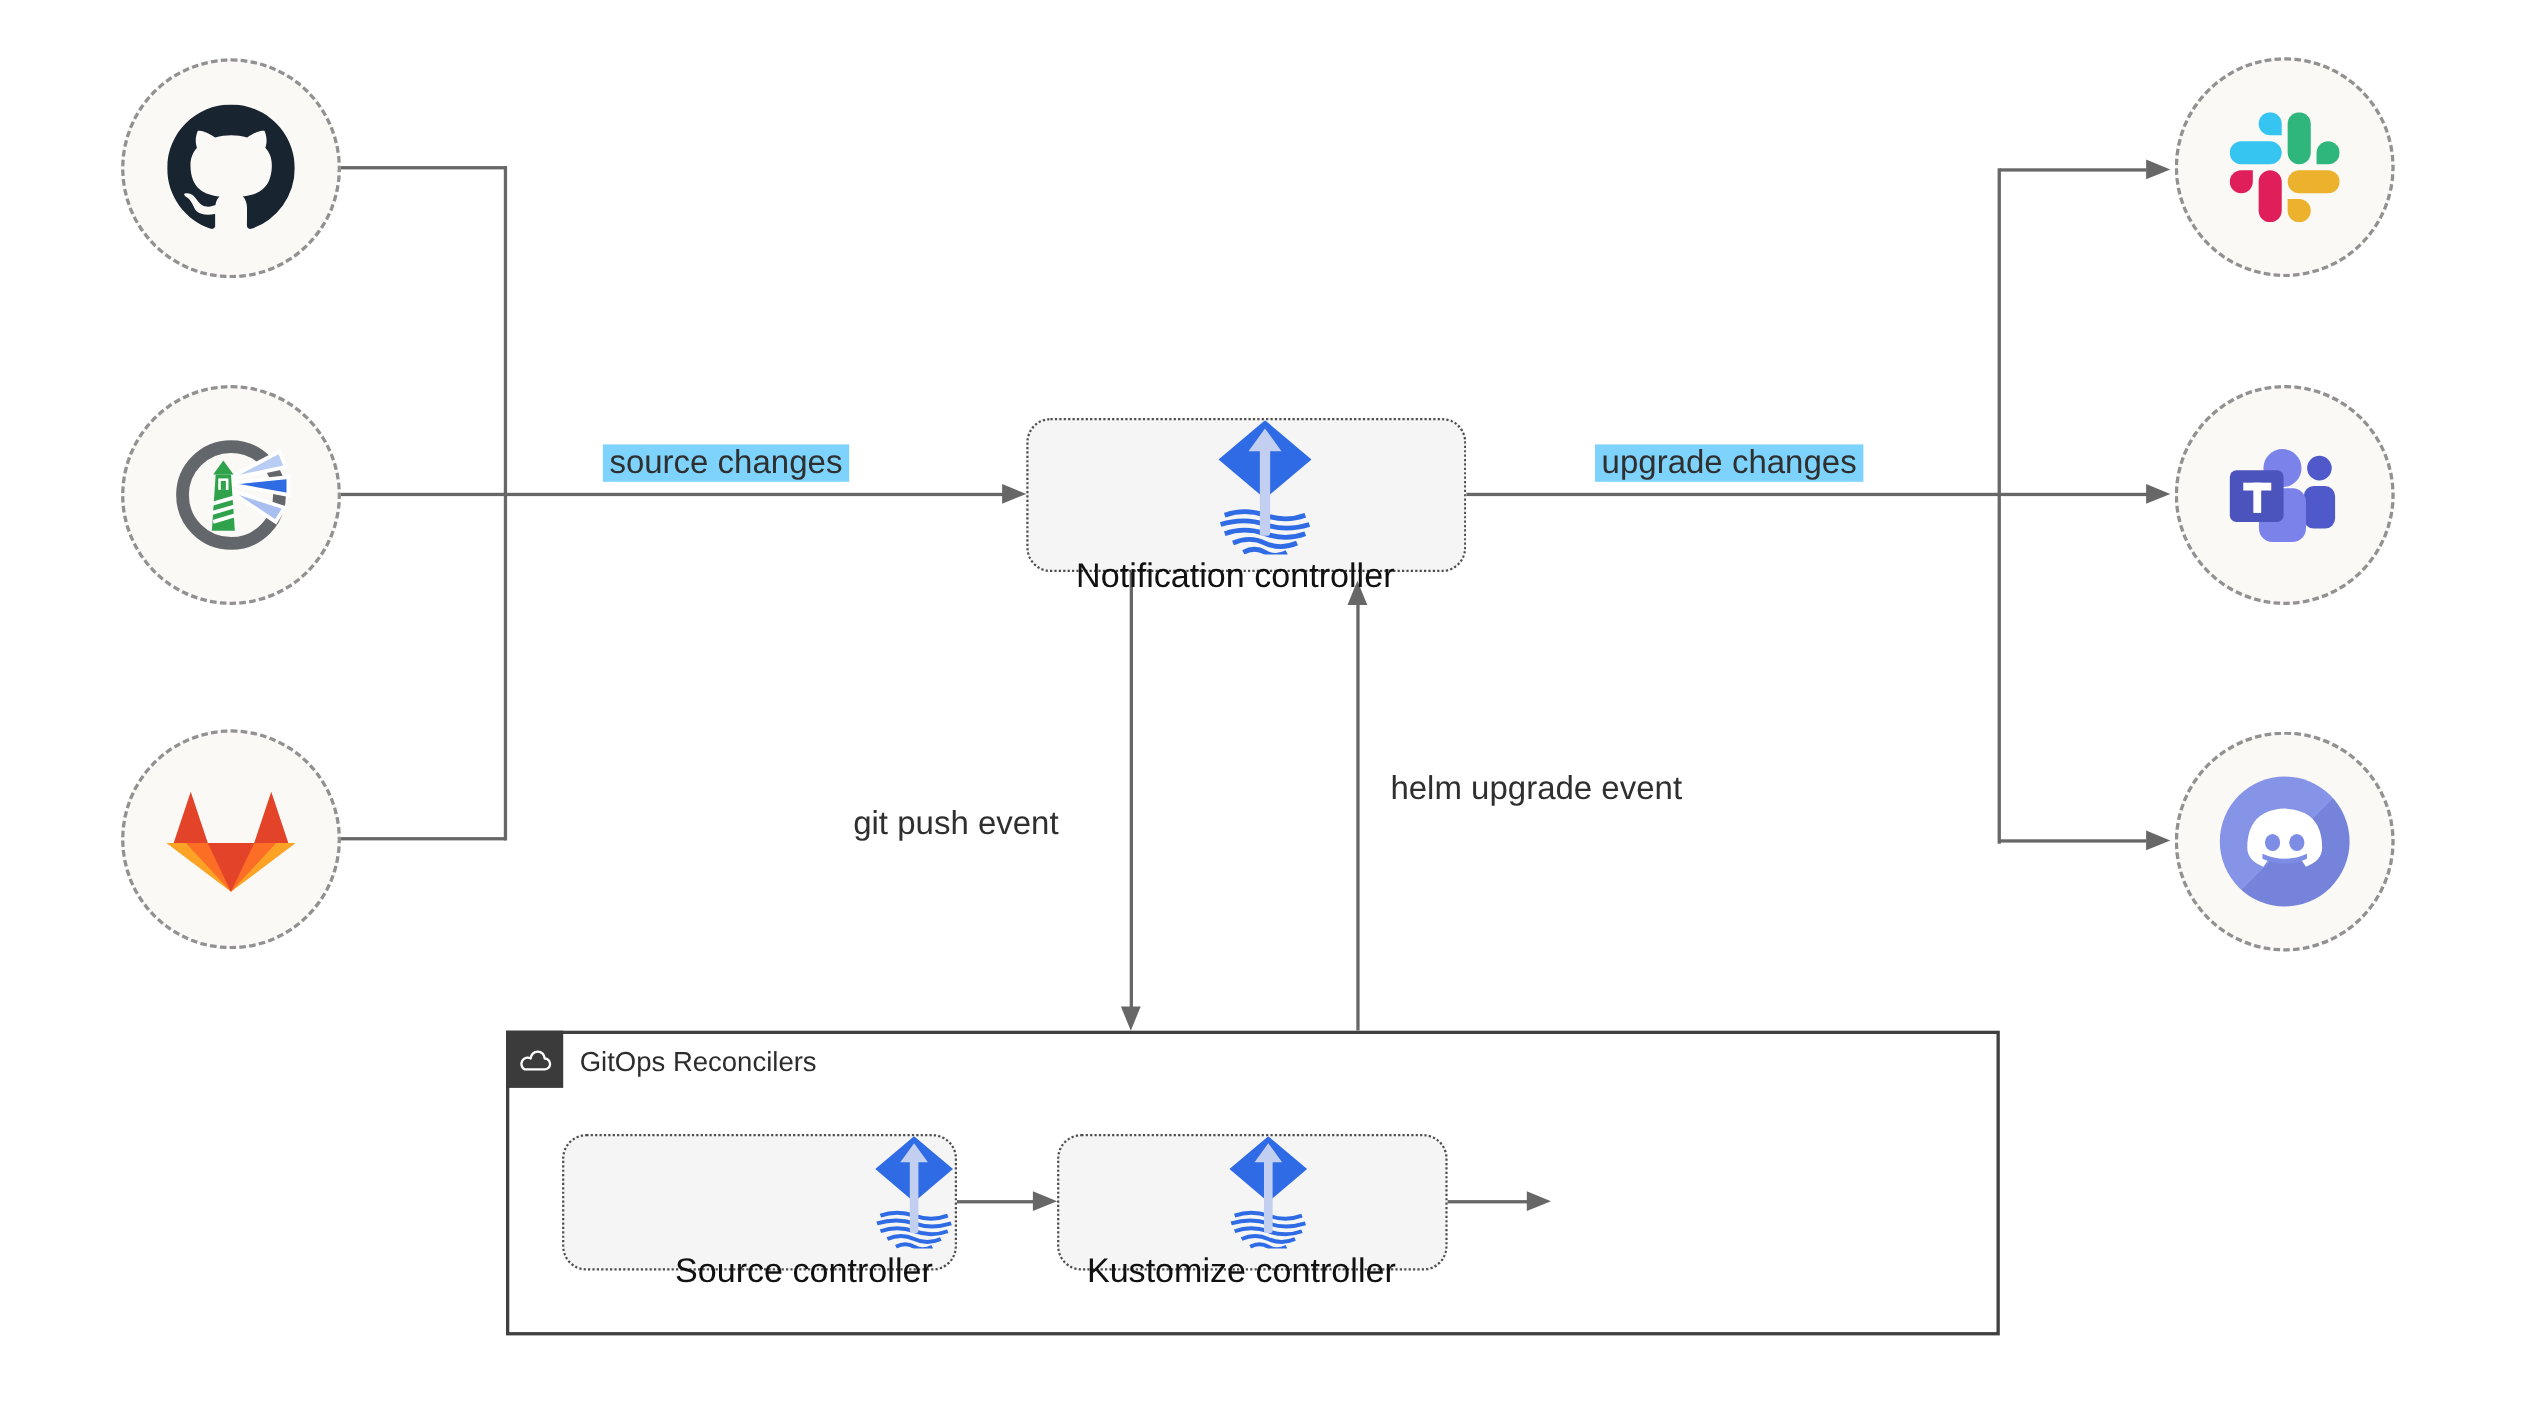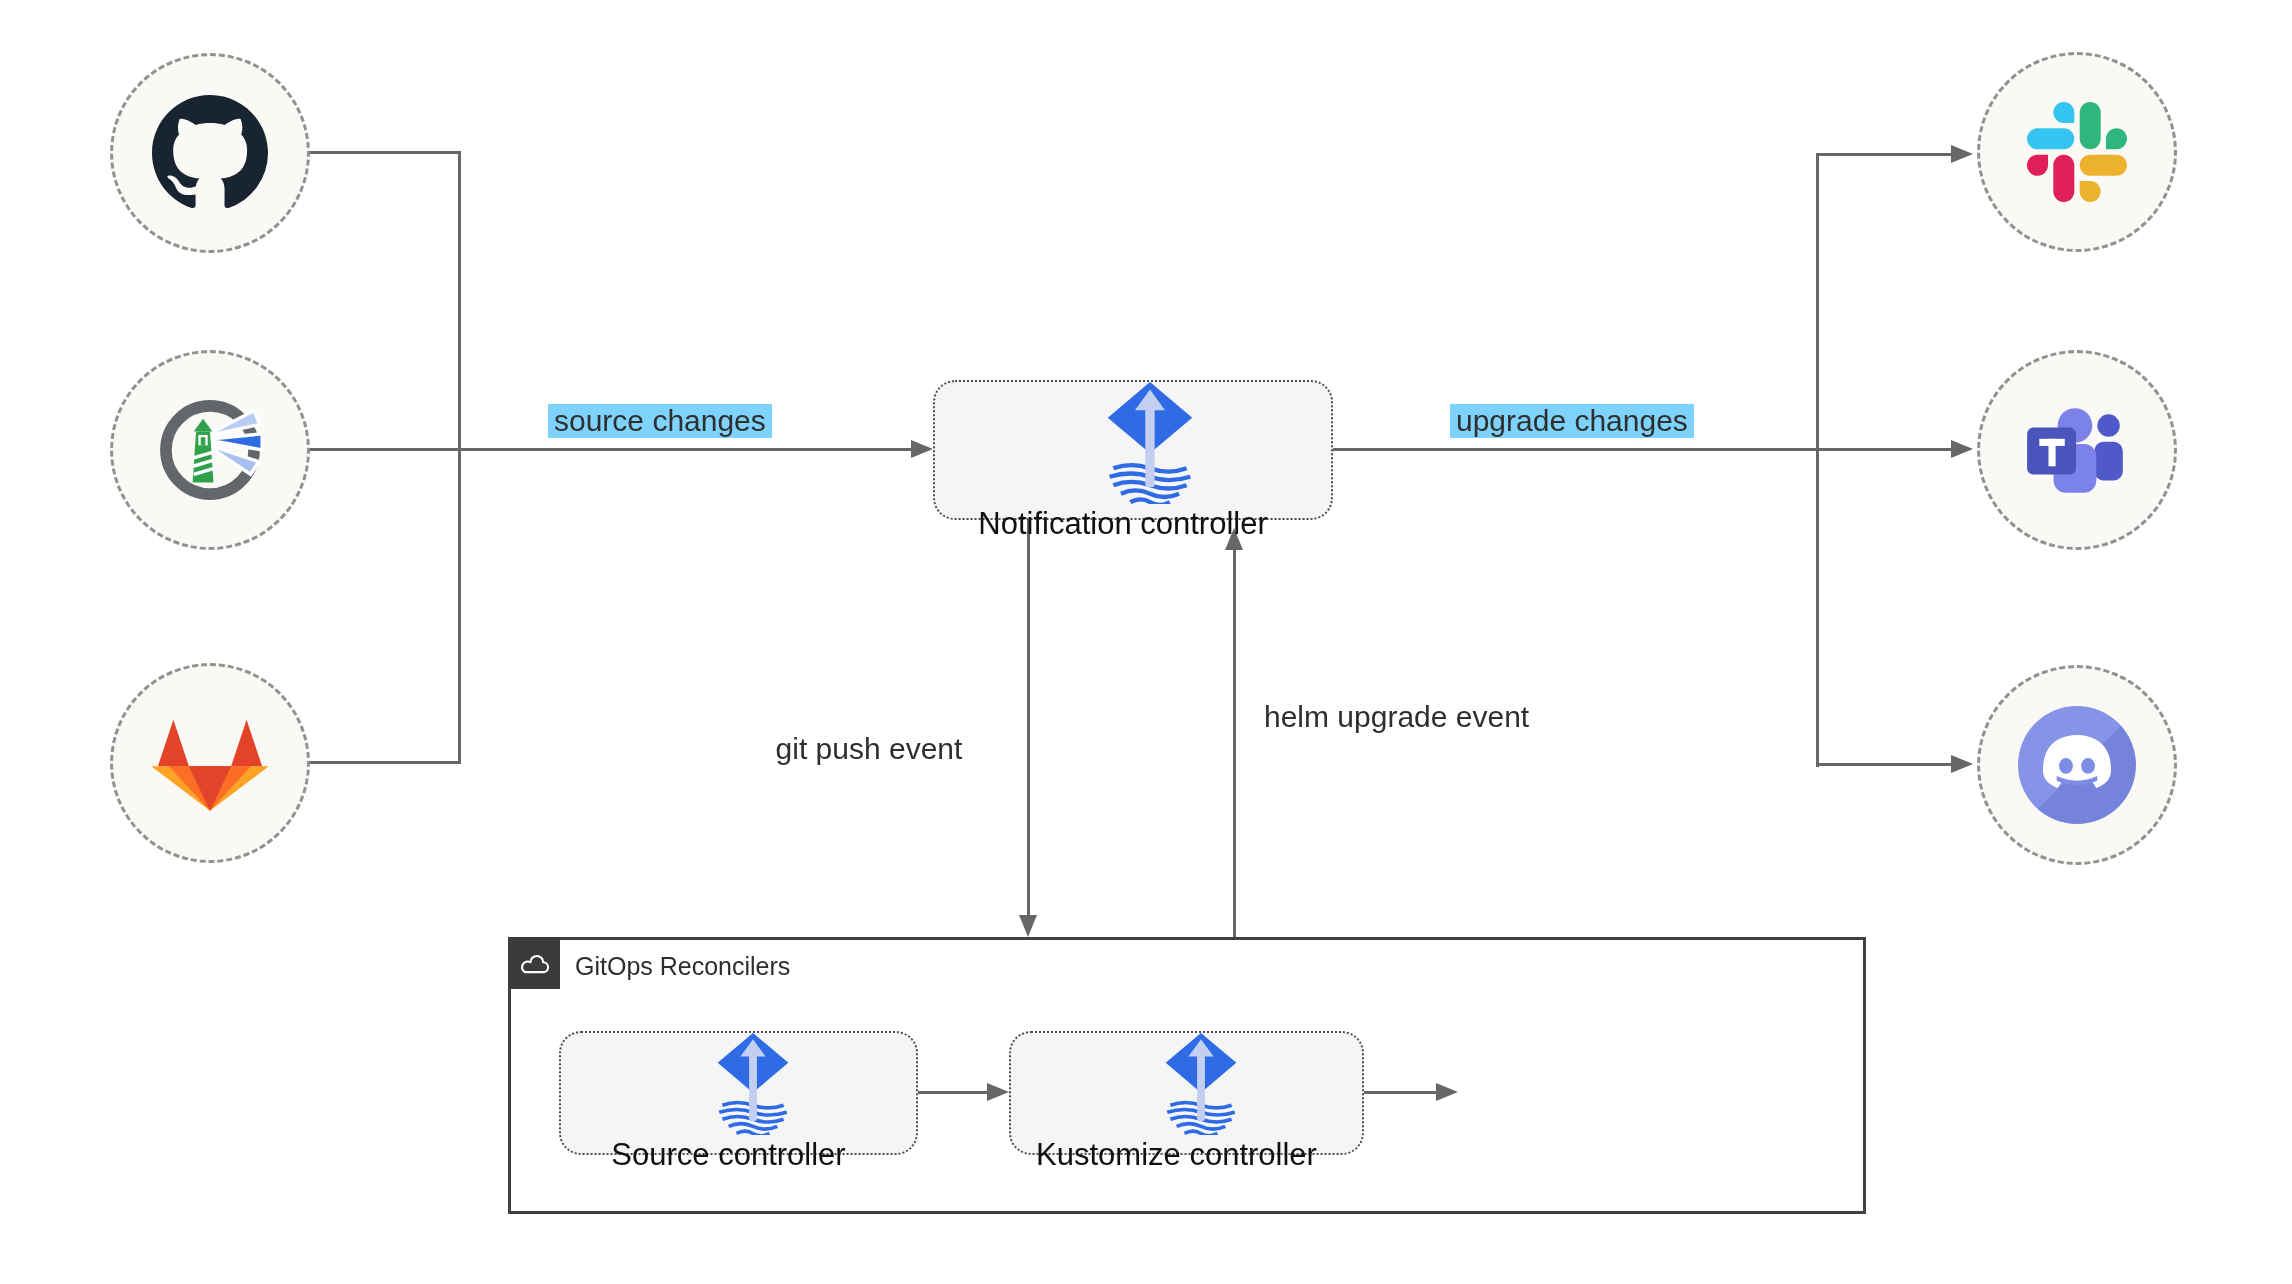--- a/index.html
+++ b/index.html
@@ -32,21 +32,21 @@
     position:absolute;background:#f5f5f5;border:2px dotted #4d4d4d;
     border-radius:22px;box-sizing:border-box;
     display:flex;align-items:center;flex-direction:column;
   }
   .ctrl-label{
     flex:1;text-align:center;font-size:31px;line-height:1.3;color:#111111;
     padding-right:20px;
   }
   .flux-icon{flex:none;}
   
-  .group-box{position:absolute;background:#ffffff;border:3px solid #404040;box-sizing:border-box;margin-left:48px;}
+  .group-box{position:absolute;background:#ffffff;border:3px solid #404040;box-sizing:border-box;}
   .group-badge{
     position:absolute;left:-3px;top:-3px;width:52px;height:52px;background:#3b3b3b;
     display:flex;align-items:center;justify-content:center;
   }
   .group-title{position:absolute;left:64px;top:12px;font-size:25px;color:#2d2d2d;white-space:nowrap;}
   
   .discord-circle{
     width:118px;height:118px;border-radius:50%;
     background:linear-gradient(135deg,#8694e8 0%,#8694e8 52%,#7584da 52%);
     display:flex;align-items:center;justify-content:center;
@@ -168,21 +168,21 @@
   </div>
 
   <div class="group-box" style="left:460px;top:937px;width:1358px;height:277px;">
     <div class="group-badge">
       <svg width="38" height="30" viewBox="0 0 54 42">
         <path d="M14 34 h26 a7 7 0 0 0 0 -14 a9 9 0 0 0 -18 0 a7 7 0 0 0 -8 14 z" fill="none" stroke="#ffffff" stroke-width="3" stroke-linejoin="round"></path>
       </svg>
     </div>
     <div class="group-title">GitOps Reconcilers</div>
 
-    <div class="ctrl-box" style="left:48px;top:91px;width:359px;height:124px;">
+    <div class="ctrl-box" style="left:48px;top:91px;width:359px;height:124px;align-items:flex-end;">
       <svg class="flux-icon" width="74" height="102" viewBox="0 0 90 130" style="margin-left:28px;">
         <polygon points="45,0 90,38 45,76 0,38" fill="#2e6be4"></polygon>
         <g stroke="#2e6be4" stroke-width="4.6" fill="none">
           <path d="M6 92 Q 25 85 45 92 T 84 92"></path>
           <path d="M2 101 Q 25 94 45 101 T 88 101"></path>
           <path d="M6 110 Q 25 103 45 110 T 84 110"></path>
           <path d="M14 119 Q 30 112 45 119 T 76 119"></path>
           <path d="M24 128 Q 35 122 45 128 T 66 128"></path>
         </g>
         <rect x="40" y="24" width="10" height="88" rx="3" fill="#c3cff0"></rect>

